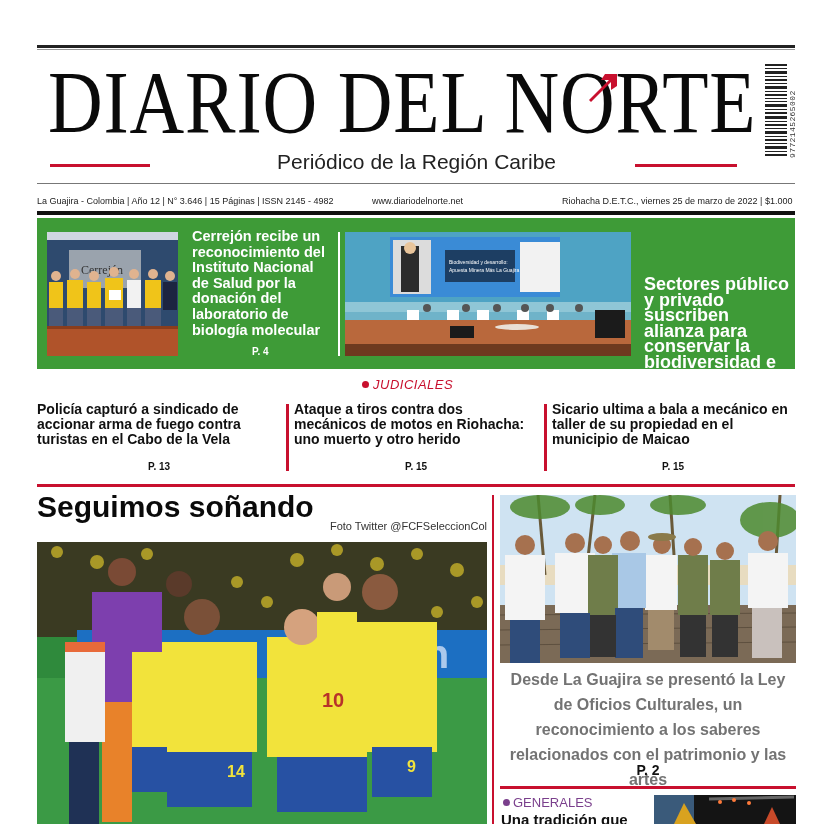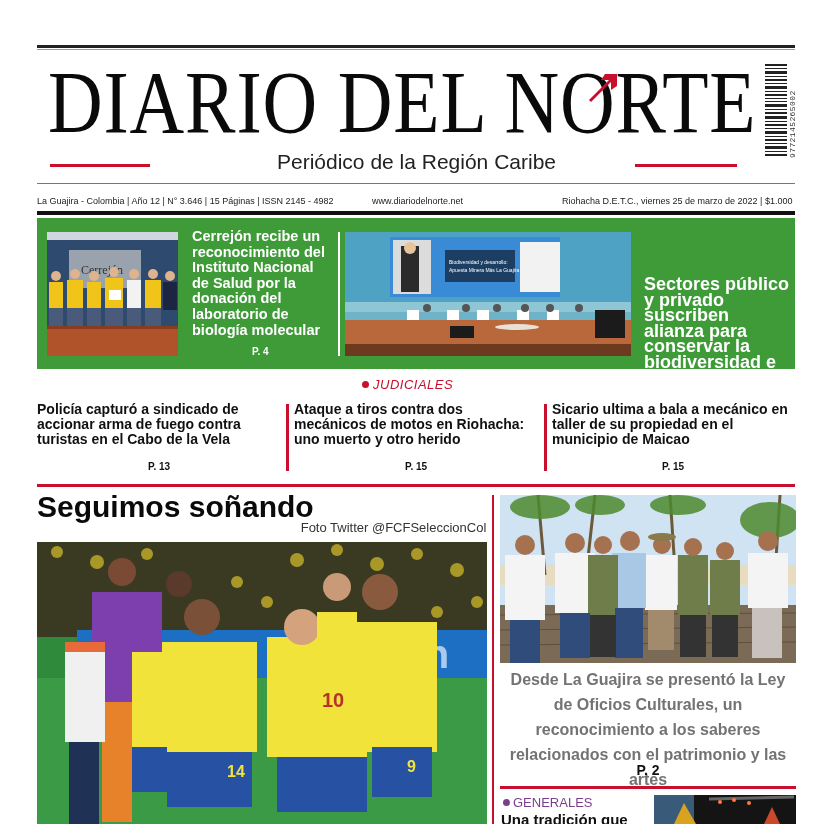--- a/index.html
+++ b/index.html
@@ -43,21 +43,21 @@
   
   .sec-label { top: 377px; font-size: 13px; color: #c8102e; letter-spacing: 0.5px; }
   .sec-dot { display: inline-block; width: 7px; height: 7px; border-radius: 50%; background: #c8102e; margin-right: 4px; vertical-align: 1px; }
   .jud-title { top: 402px; font-size: 14px; font-weight: bold; line-height: 15px; color: #111; }
   .jud-page { top: 461px; font-size: 10px; font-weight: bold; color: #111; }
   .jud-div { top: 404px; width: 3px; height: 67px; background: #c8102e; }
   .jud-rule { left: 37px; top: 484px; width: 758px; height: 3px; background: #c8102e; }
 
   
   .main-title { left: 37px; top: 490px; width: 450px; text-align: left; font-size: 30px; font-weight: bold; color: #0a0a0a; }
-  .photo-credit { left: 300px; top: 520px; width: 187px; text-align: center; font-size: 13px; color: #333; }
+  .photo-credit { left: 300px; top: 520px; width: 187px; text-align: right; font-size: 11px; color: #333; }
   .main-photo { left: 37px; top: 542px; width: 450px; height: 282px; overflow: hidden; }
   .col-div { left: 492px; top: 495px; width: 2px; height: 329px; background: #c8102e; }
 
   .side-photo { left: 500px; top: 495px; width: 296px; height: 168px; overflow: hidden; }
   .side-title { left: 500px; top: 667px; width: 296px; text-align: center; font-size: 16px; font-weight: bold;
                 line-height: 25px; color: #737373; }
   .side-page { left: 500px; top: 762px; width: 296px; text-align: center; font-size: 14px; font-weight: bold; color: #111; }
   .side-rule { left: 500px; top: 786px; width: 296px; height: 3px; background: #c8102e; }
   .gen-label { left: 503px; top: 795px; font-size: 13px; color: #7a3f8c; }
   .gen-dot { display: inline-block; width: 7px; height: 7px; border-radius: 50%; background: #7a3f8c; margin-right: 3px; vertical-align: 1px; }

